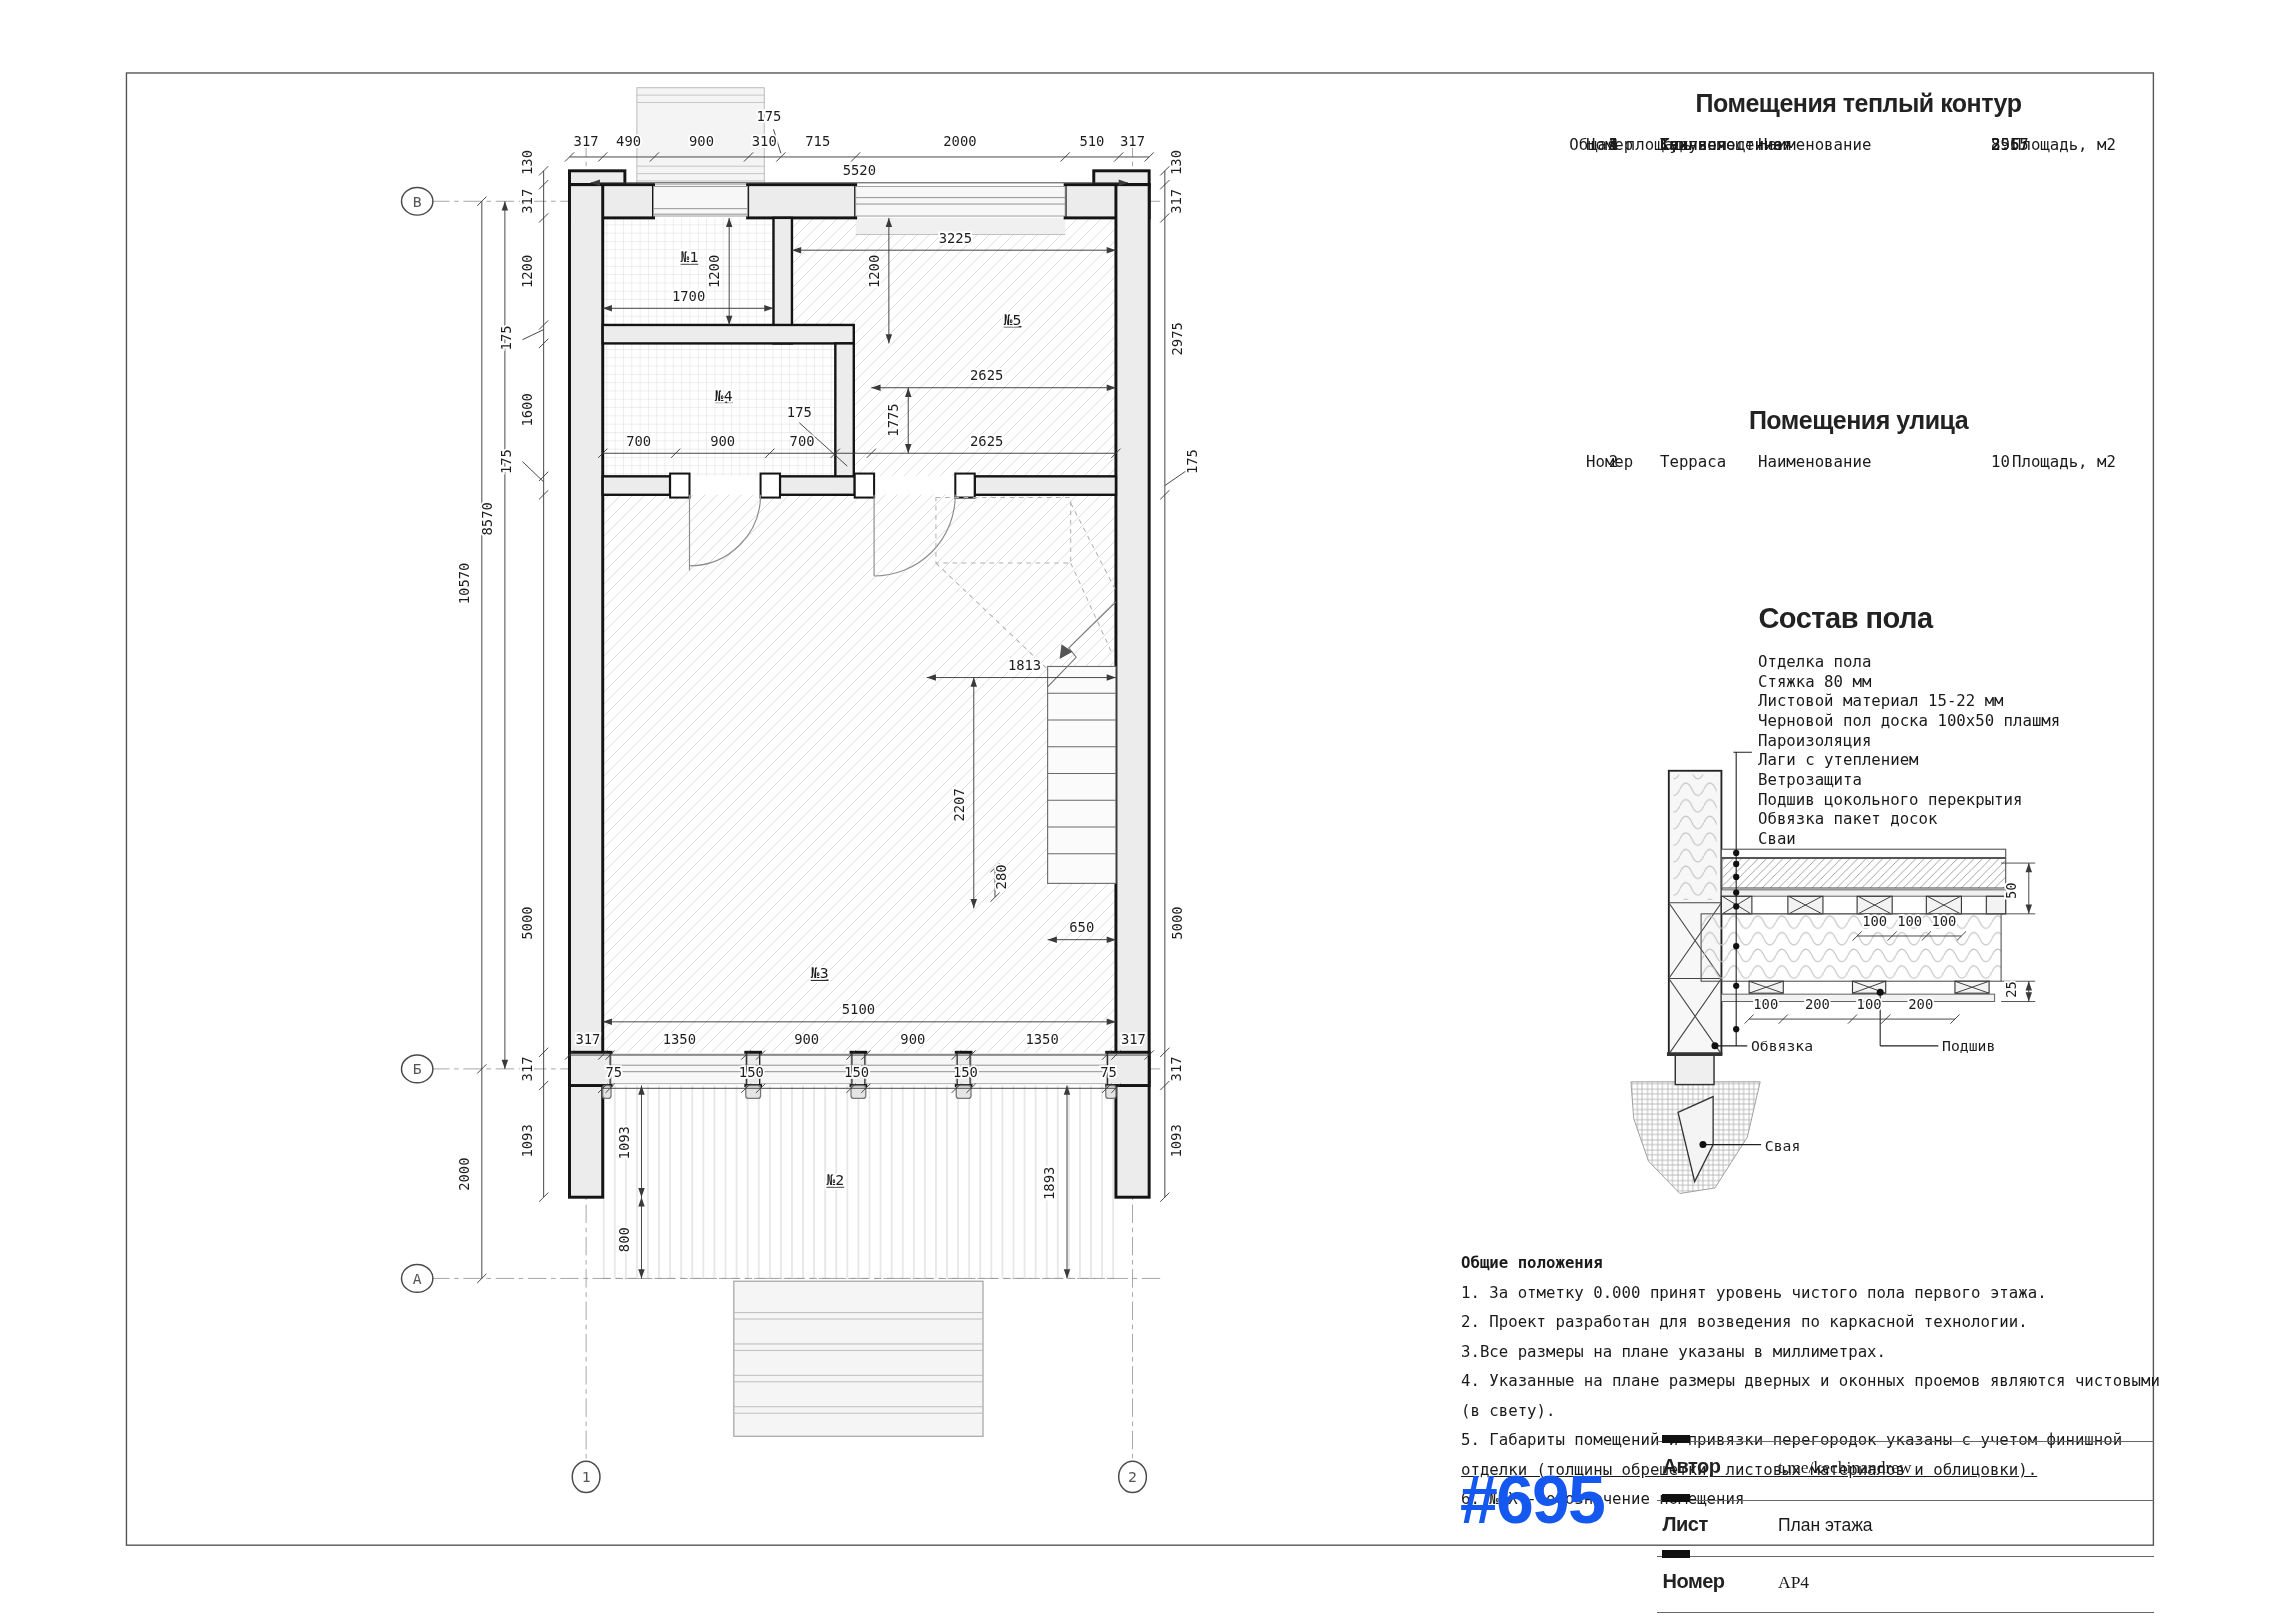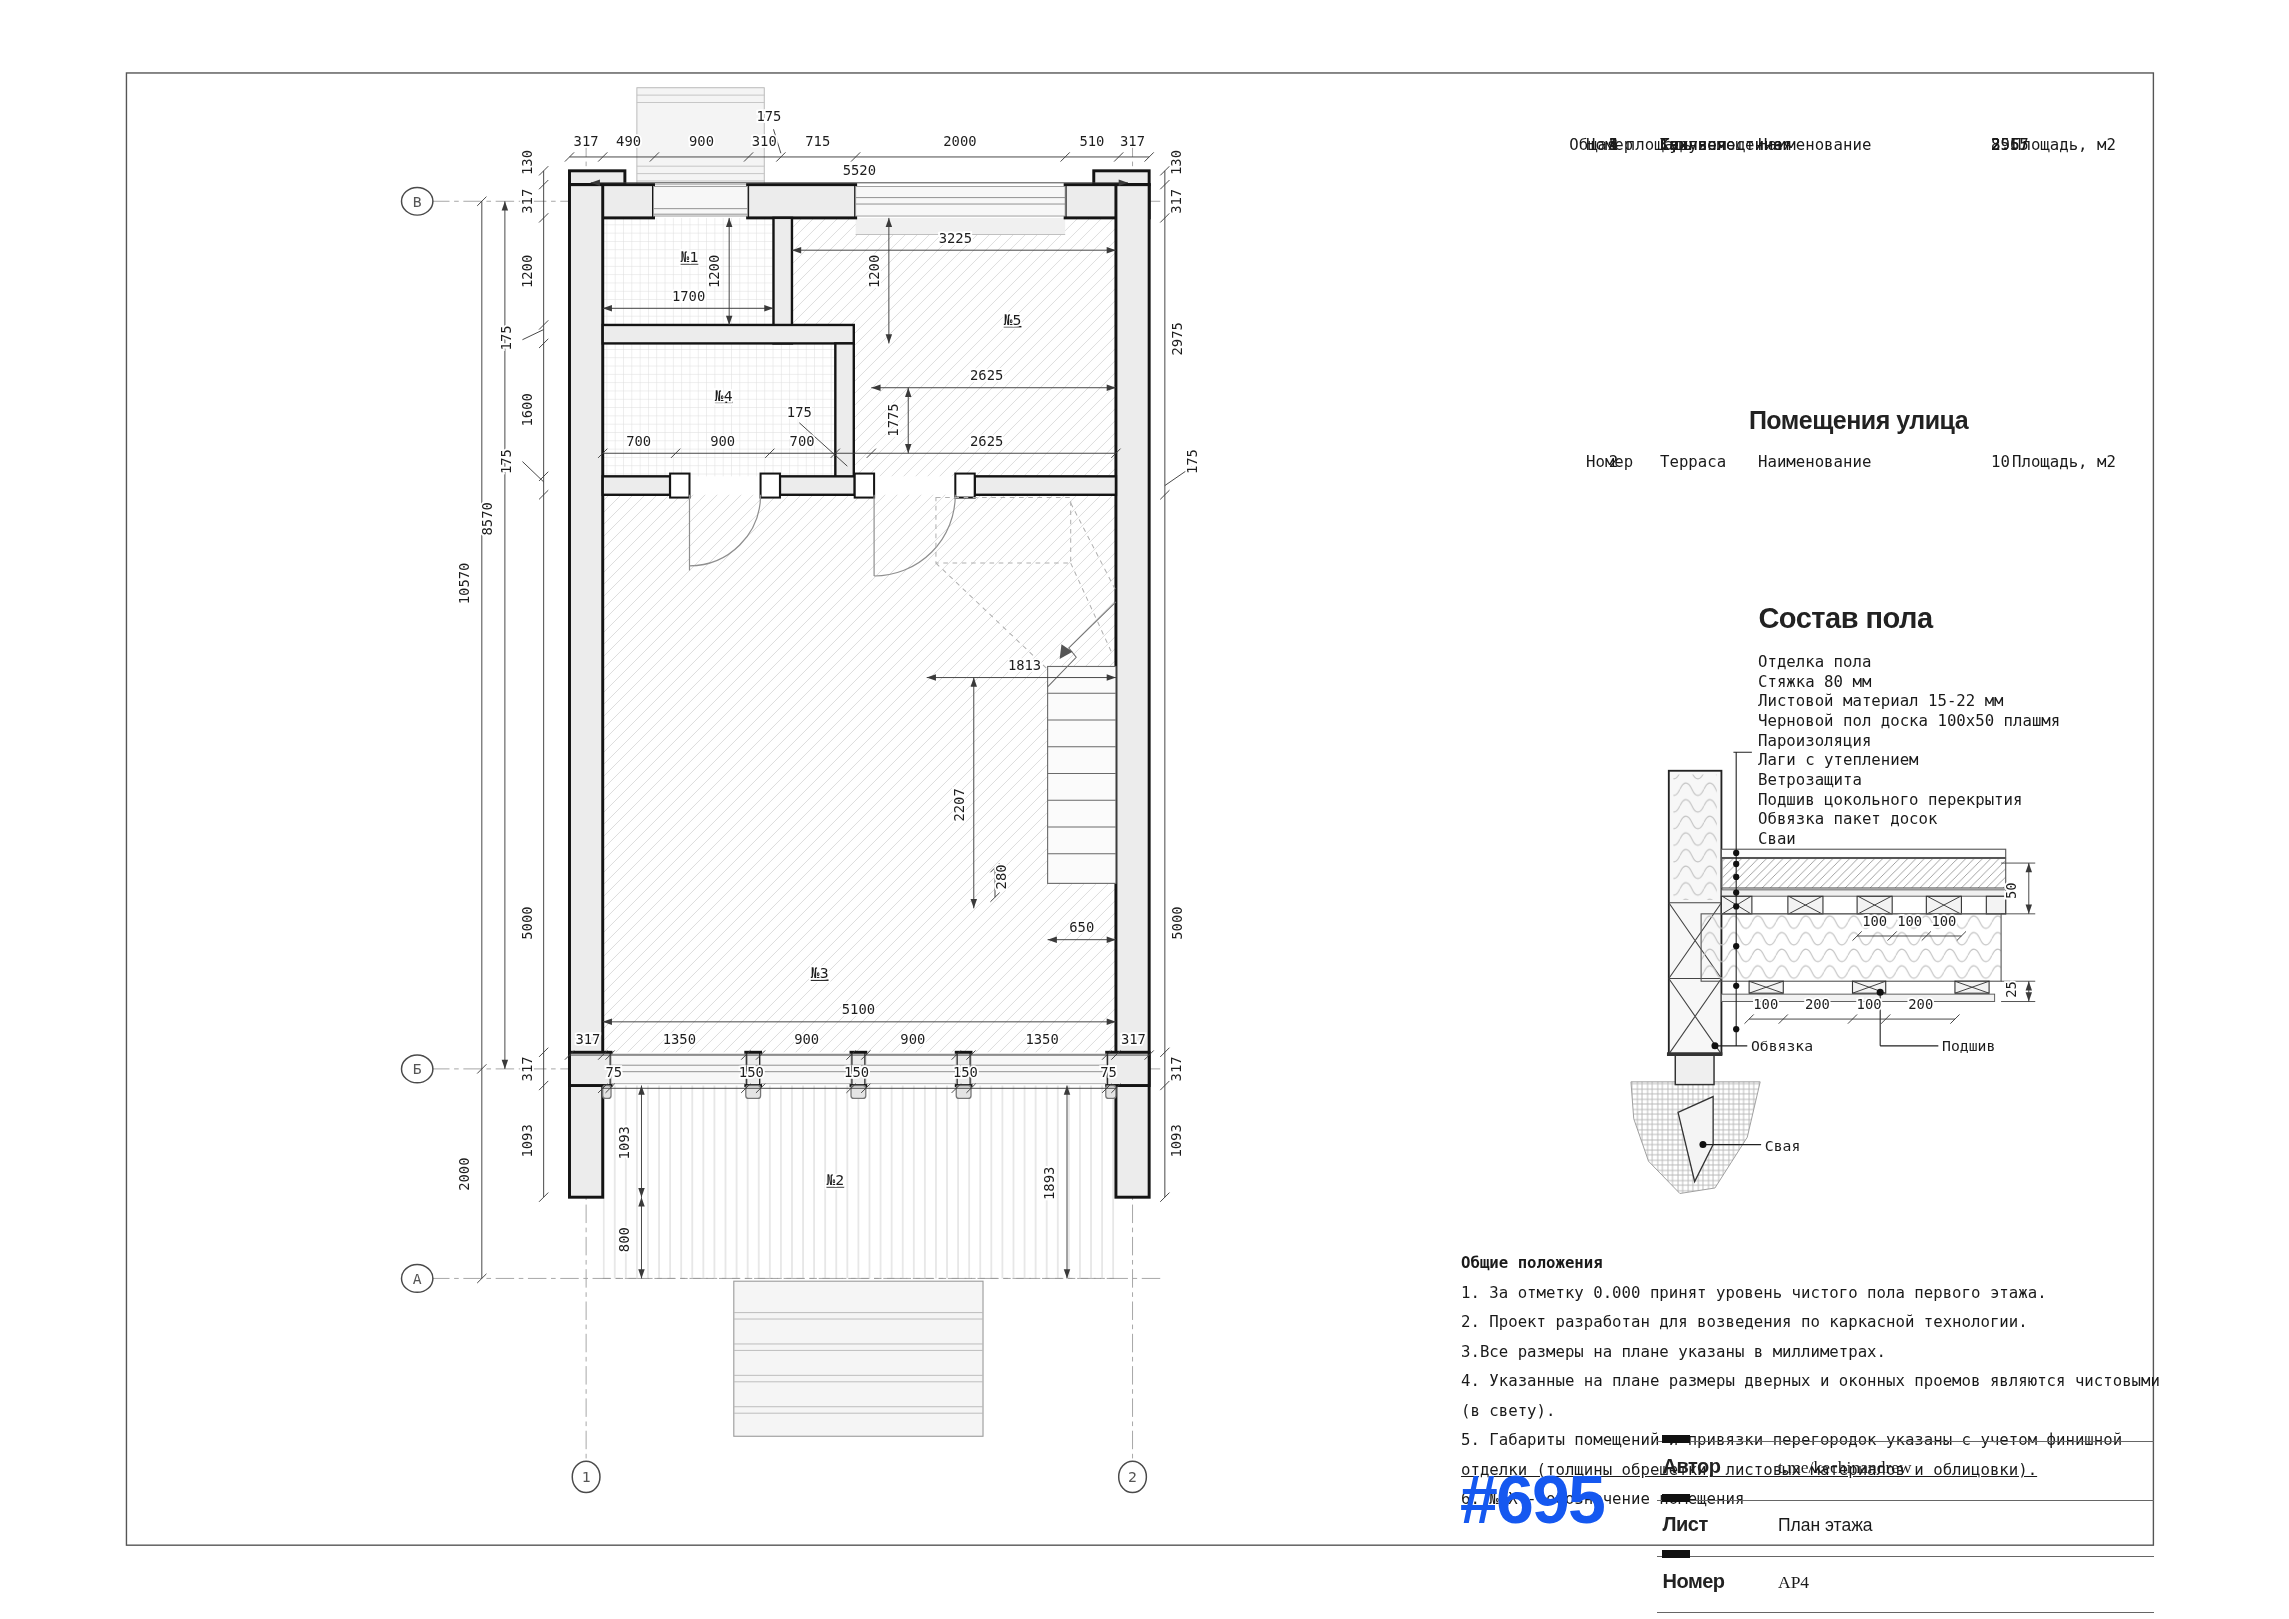--- a/index.html
+++ b/index.html
@@ -428,20 +428,21 @@
         <text x="1913" y="1093" class="dl">100</text>
         <text x="1969" y="1093" class="dl">200</text>
         <text x="2025" y="1093" class="dl">100</text>
         <text x="2081" y="1093" class="dl">200</text>
         <text x="1897" y="1139" class="cl">Обвязка</text>
         <text x="2104" y="1139" class="cl">Подшив</text>
         <text x="1912" y="1247" class="cl">Свая</text>
       </g>
   </svg>
 
+  <div class="abs ttl" style="left:1551px;top:89px;width:615px;text-align:center;font-size:25px;">Помещения теплый контур</div>
 
   <div class="abs" style="left:1560px;top:135px;width:605px;">
     <div class="tbl-hdr">
       <span class="h-num">Номер</span>
       <span class="h-name">Наименование</span>
       <span class="h-area">Площадь, м2</span>
     </div>
     <div id="warm-rows">
         <div class="tbl-row" style="top: 42px;">
           <span class="c-num">1</span>

